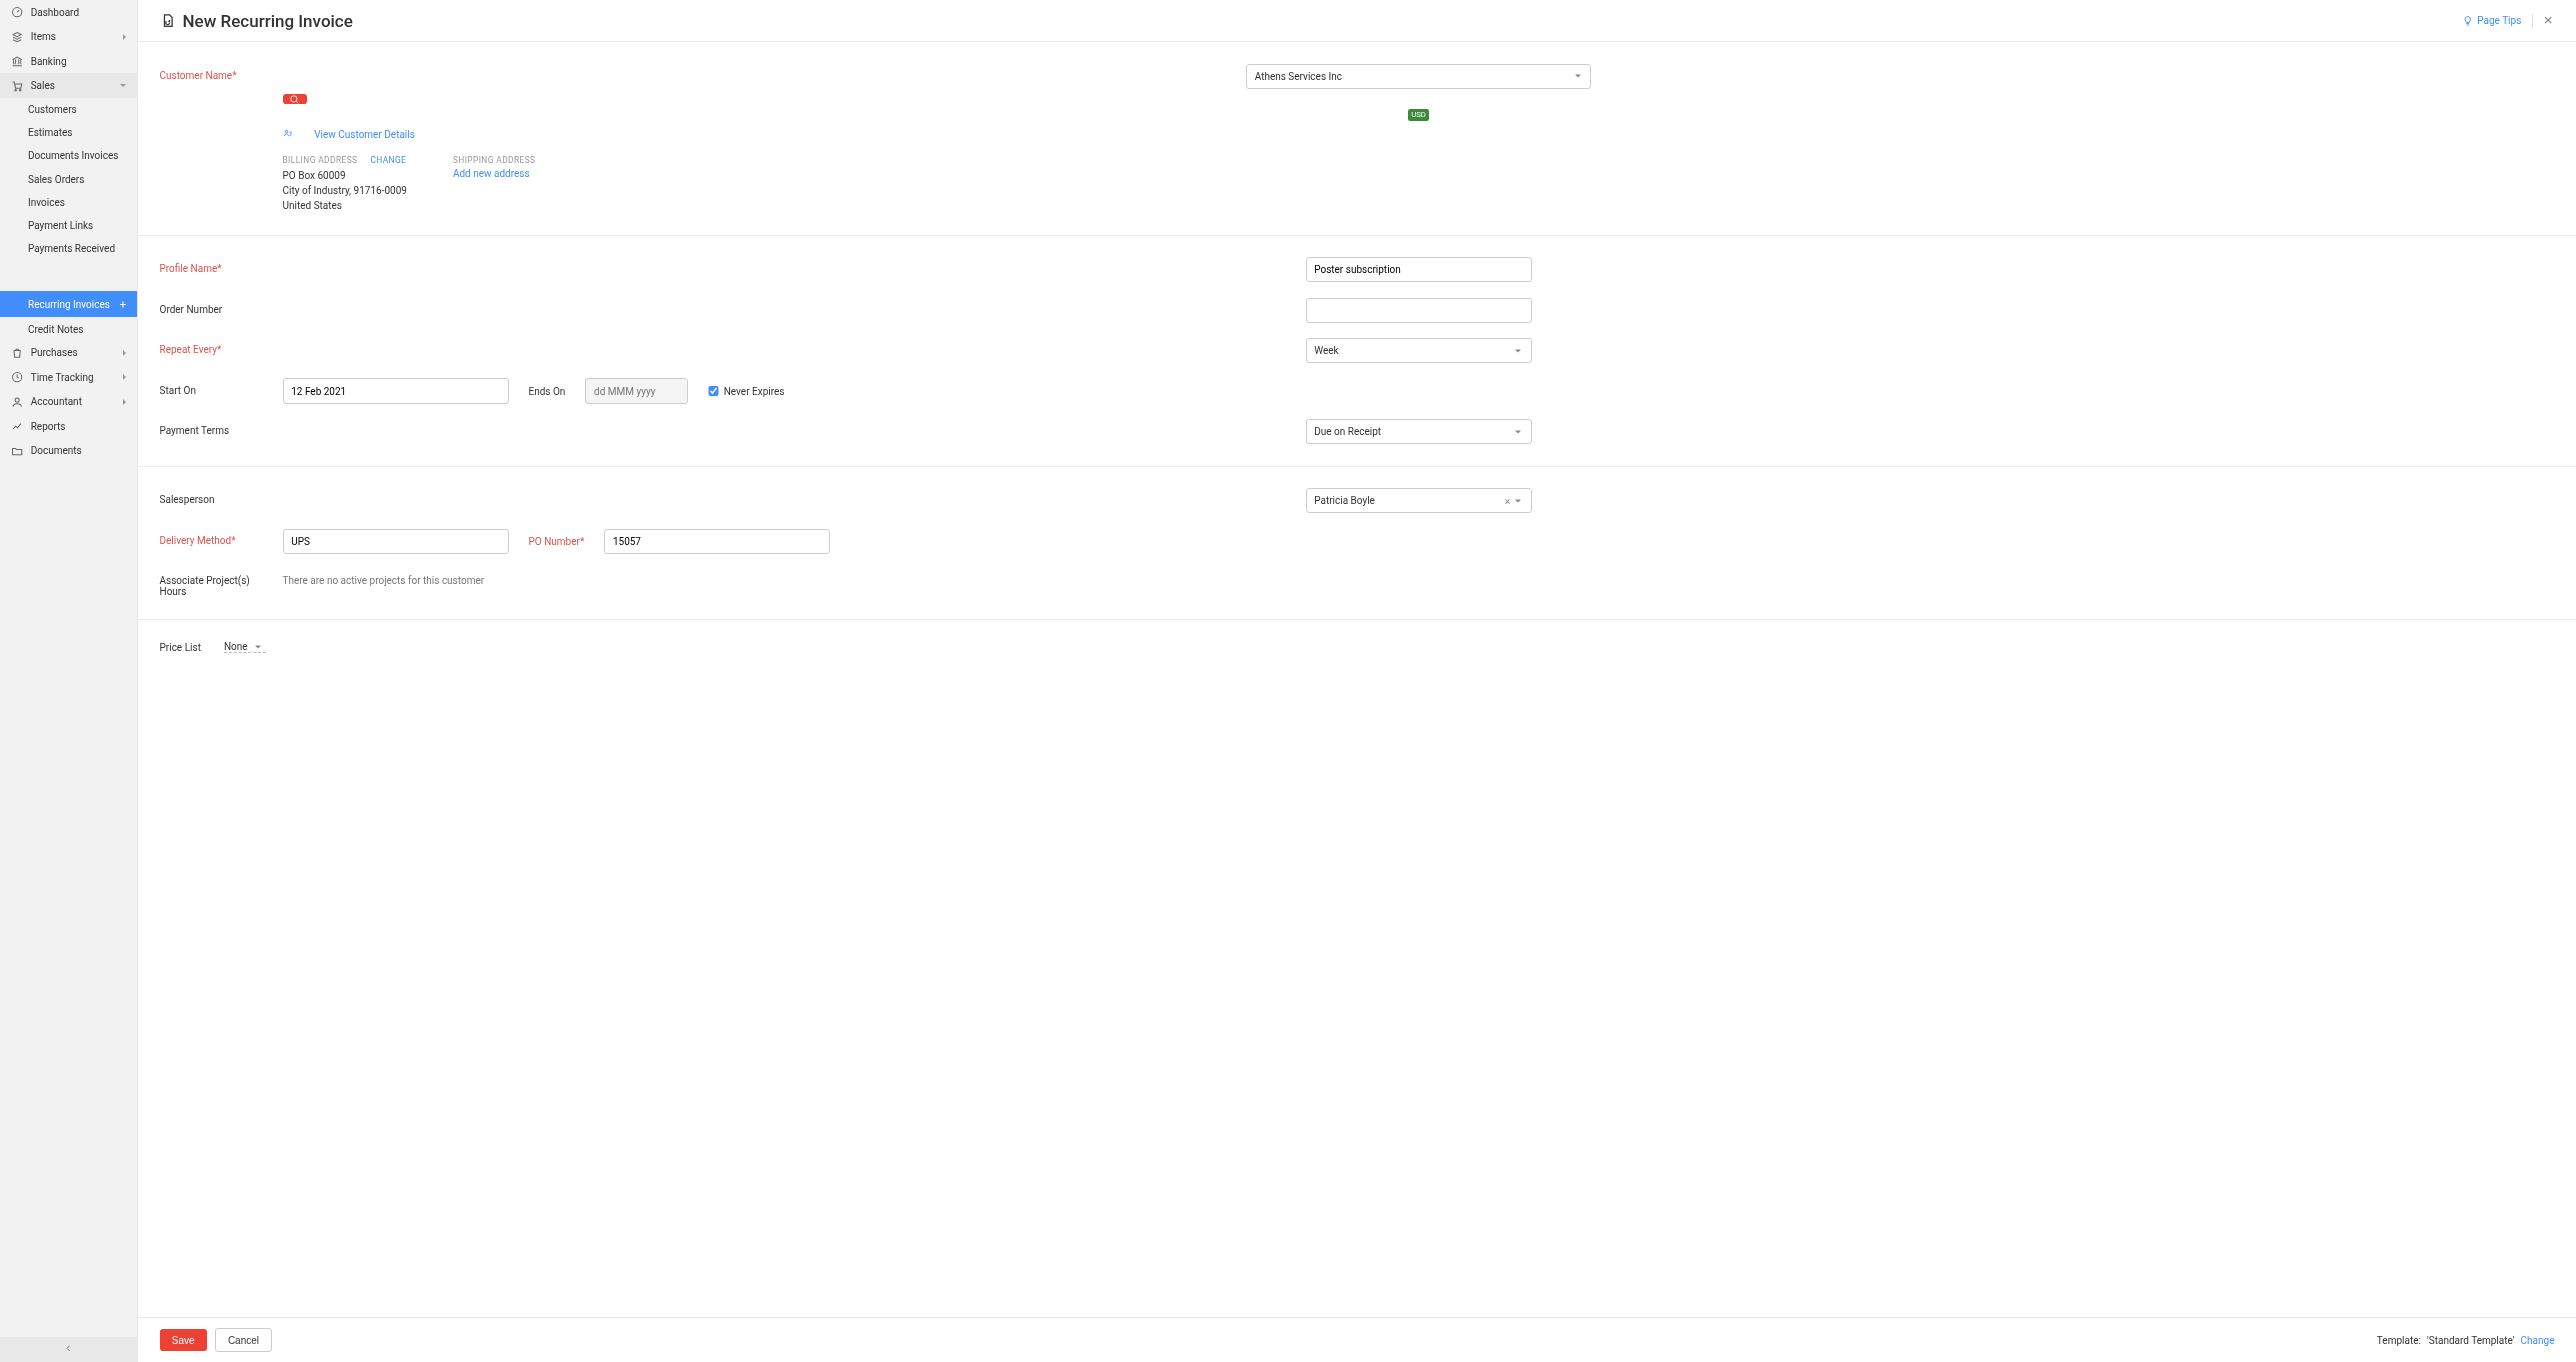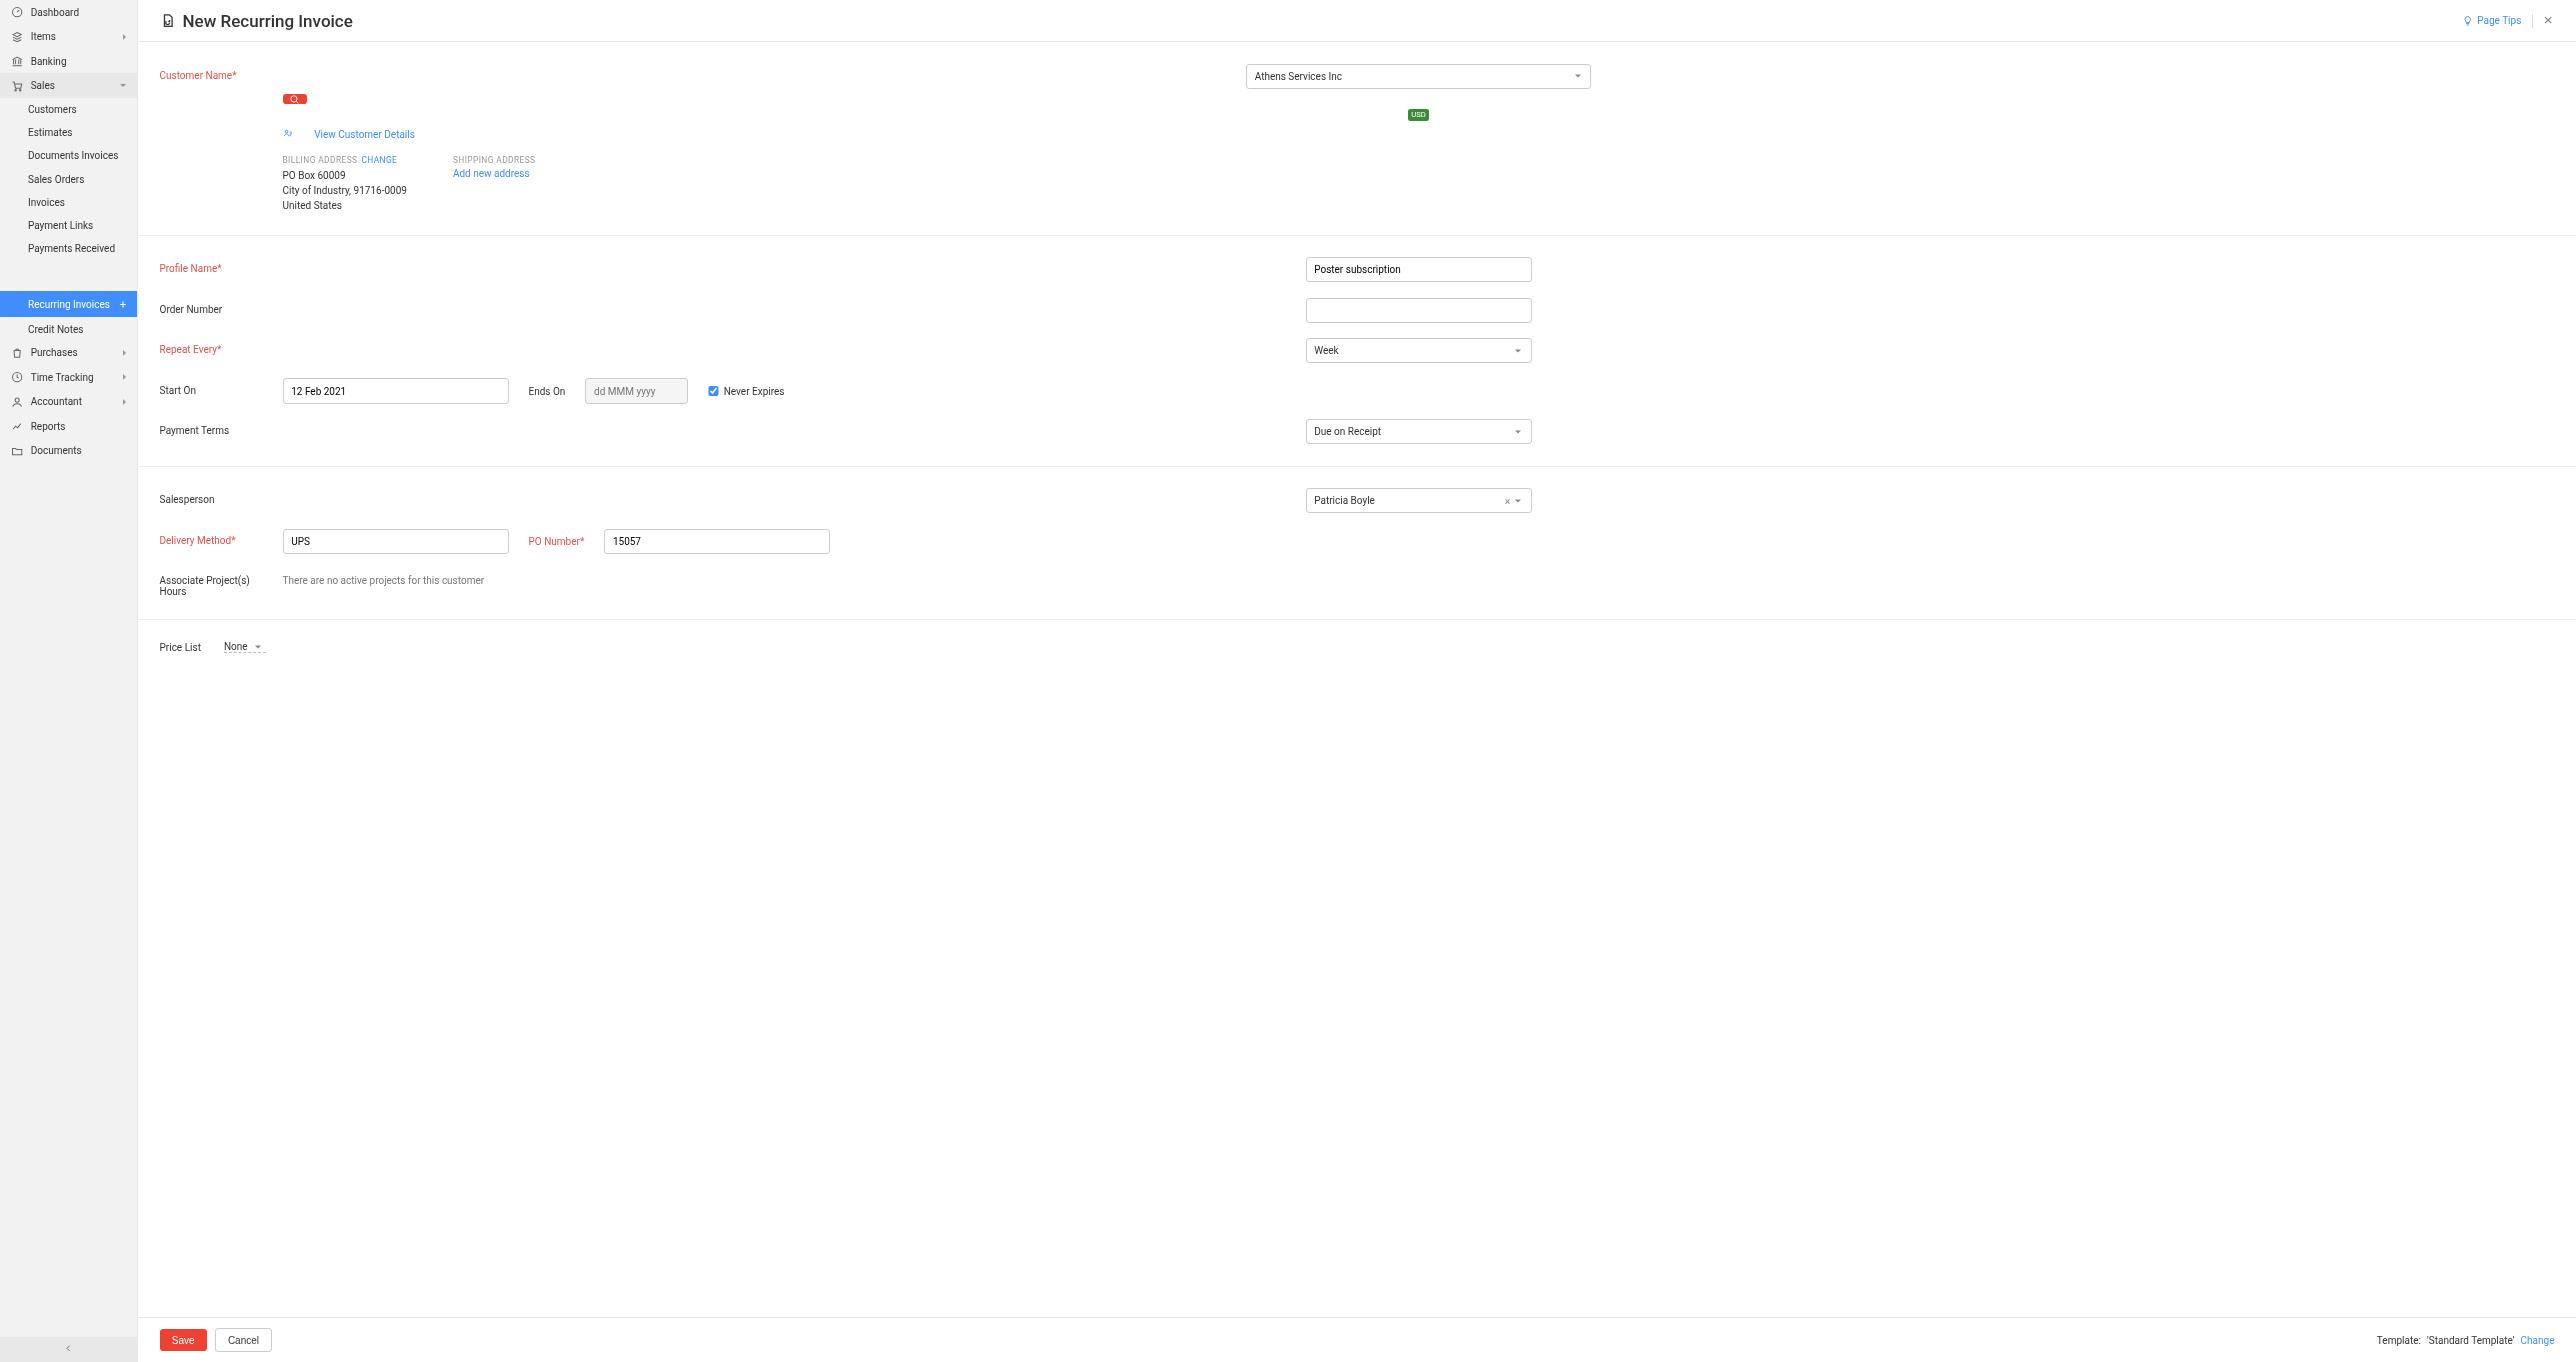--- a/index.html
+++ b/index.html
@@ -144,21 +144,21 @@
   padding: 1.5px 3.1px;
   border-radius: 2.3px;
   font-weight: normal;
 }
 .link { color: #408dfb; cursor: pointer; }
 .link.small { font-size: 8.4px; }
 .view-details { display: flex; align-items: center; gap: 21px; margin-top: 7.7px; color: #408dfb; cursor: pointer; font-size: 10px; }
 .view-details svg { width: 10.7px; height: 10.7px; }
 
 .addresses { display: flex; gap: 46px; margin-top: 15.3px; }
-.addr-block .addr-head { color: #999; font-size: 8.4px; letter-spacing: 0.4px; display: flex; align-items: center; gap: 4px; margin-bottom: 3.1px;}
+.addr-block .addr-head { color: #999; font-size: 8.4px; letter-spacing: 0.4px; display: flex; align-items: center; gap: 13px; margin-bottom: 3.1px;}
 .addr-block .addr-line { font-size: 10px; color: #333; line-height: 1.5; }
 
 .inline-group { display: flex; align-items: center; gap: 20px; flex-wrap: wrap; }
 .secondary-label { font-size: 10px; color: #333; }
 .checkbox-group { display: flex; align-items: center; gap: 4.6px; justify-content: flex-end; }
 .checkbox-group input { width: 10.7px; height: 10.7px; accent-color: #408dfb; }
 
 .small-select { position: relative; cursor: pointer; padding-right: 18.4px; }
 .small-select::after {
   content: "";

